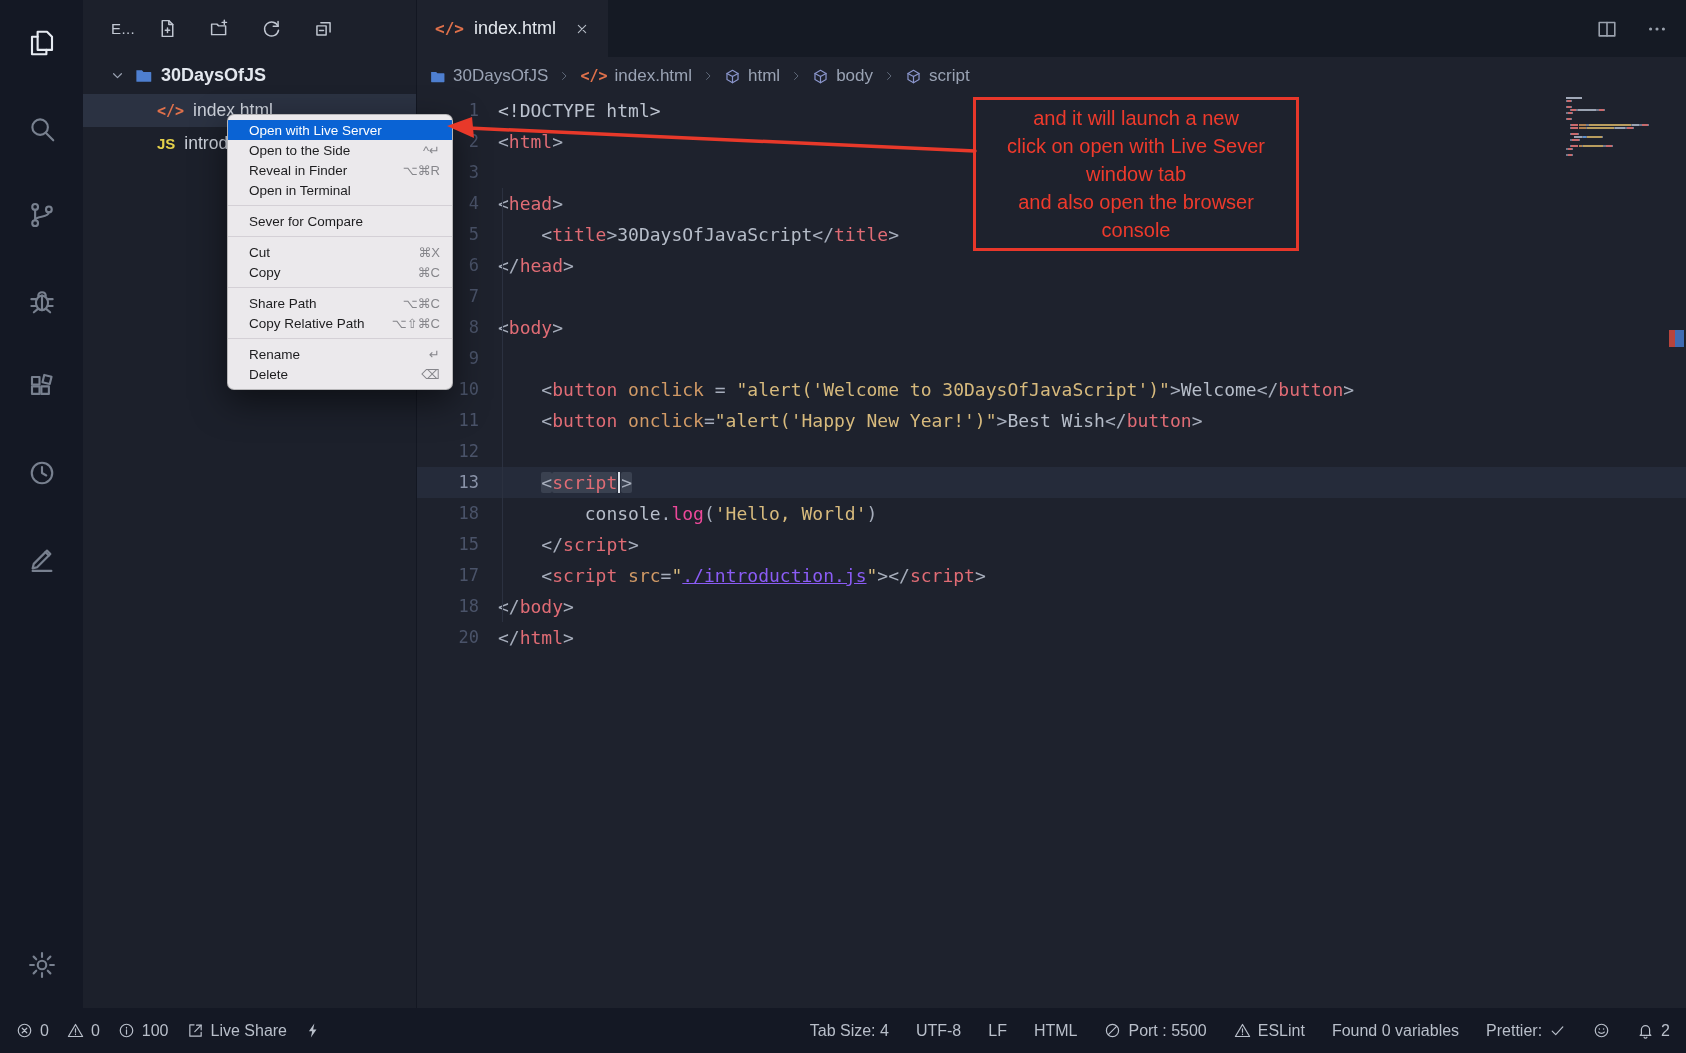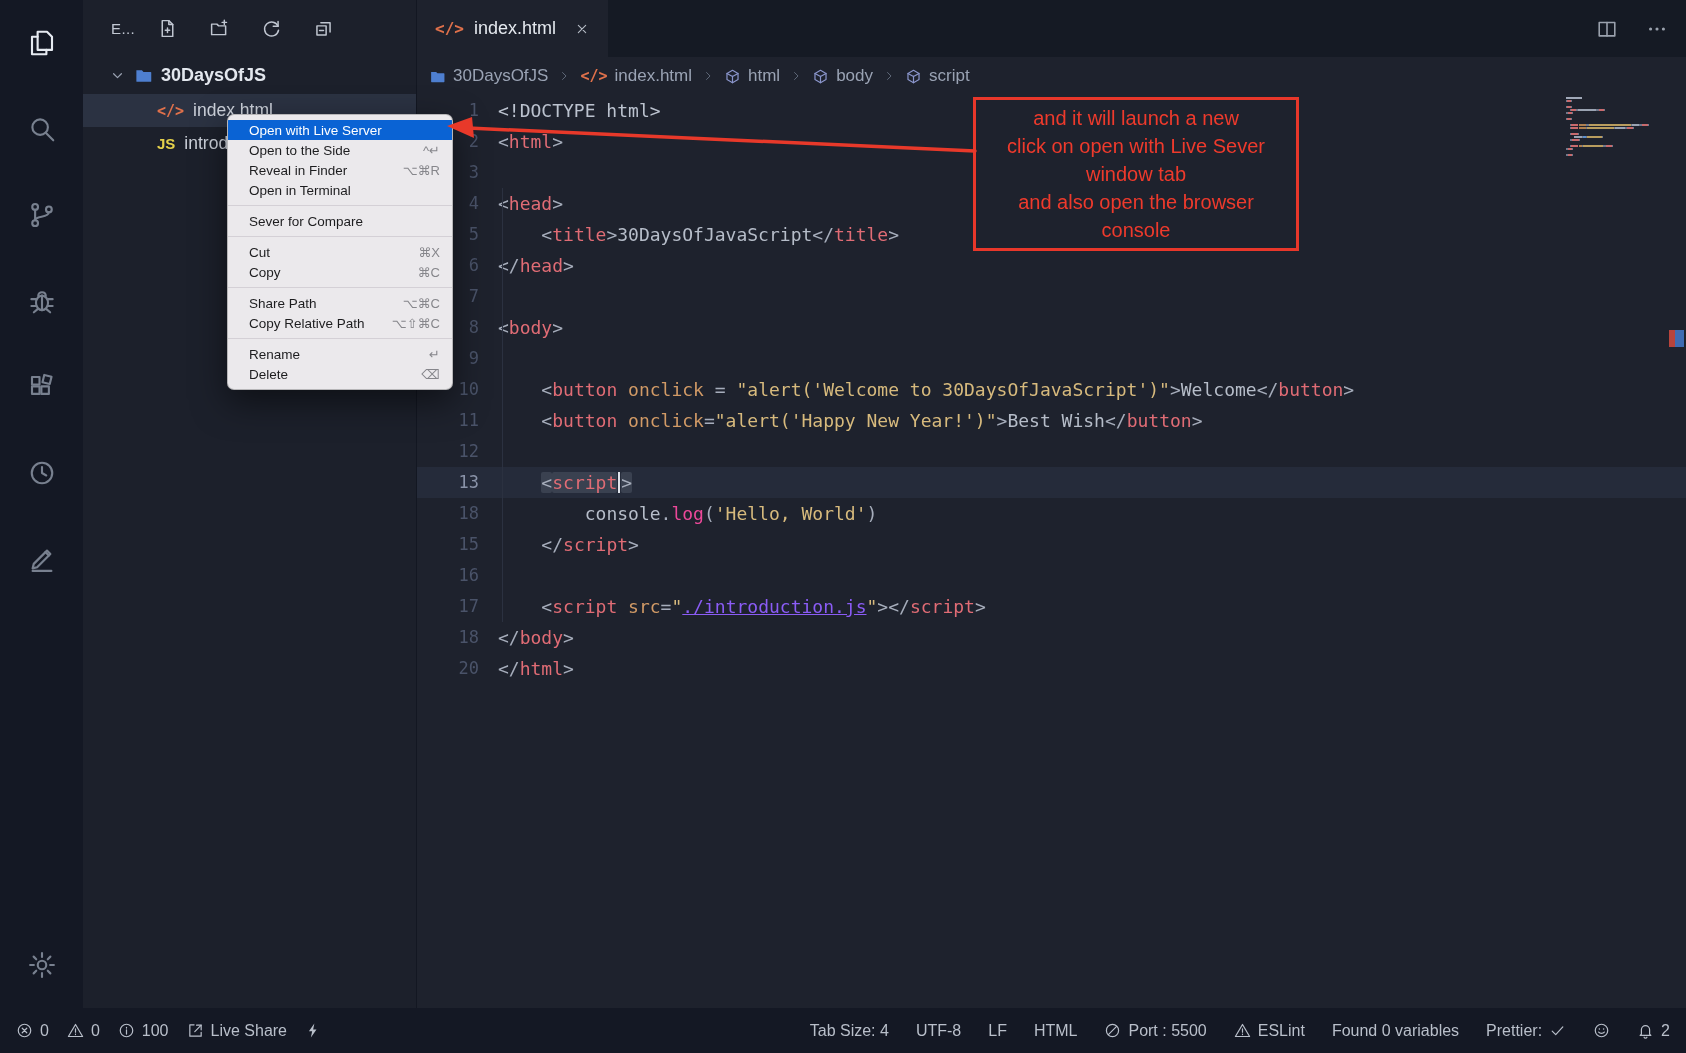--- a/index.html
+++ b/index.html
@@ -368,24 +368,20 @@
           </div>
           <div class="code-line">
             <span class="ln">18</span>
             <span class="lc"><span class="tok-text">        </span><span class="tok-text">console</span><span class="tok-punct">.</span><span class="tok-fn">log</span><span class="tok-punct">(</span><span class="tok-str">'Hello, World'</span><span class="tok-punct">)</span></span>
           </div>
           <div class="code-line">
             <span class="ln">15</span>
             <span class="lc"><span class="tok-text">    </span><span class="tok-punct">&lt;/</span><span class="tok-tag">script</span><span class="tok-punct">&gt;</span></span>
           </div>
           <div class="code-line">
-            <span class="ln">16</span>
-            <span class="lc"></span>
-          </div>
-          <div class="code-line">
             <span class="ln">17</span>
             <span class="lc"><span class="tok-text">    </span><span class="tok-punct">&lt;</span><span class="tok-tag">script</span><span class="tok-text"> </span><span class="tok-attr">src</span><span class="tok-punct">=</span><span class="tok-str">"</span><span class="tok-link">./introduction.js</span><span class="tok-str">"</span><span class="tok-punct">&gt;</span><span class="tok-punct">&lt;/</span><span class="tok-tag">script</span><span class="tok-punct">&gt;</span></span>
           </div>
           <div class="code-line">
             <span class="ln">18</span>
             <span class="lc"><span class="tok-punct">&lt;/</span><span class="tok-tag">body</span><span class="tok-punct">&gt;</span></span>
           </div>
           <div class="code-line">
             <span class="ln">20</span>
             <span class="lc"><span class="tok-punct">&lt;/</span><span class="tok-tag">html</span><span class="tok-punct">&gt;</span></span>

